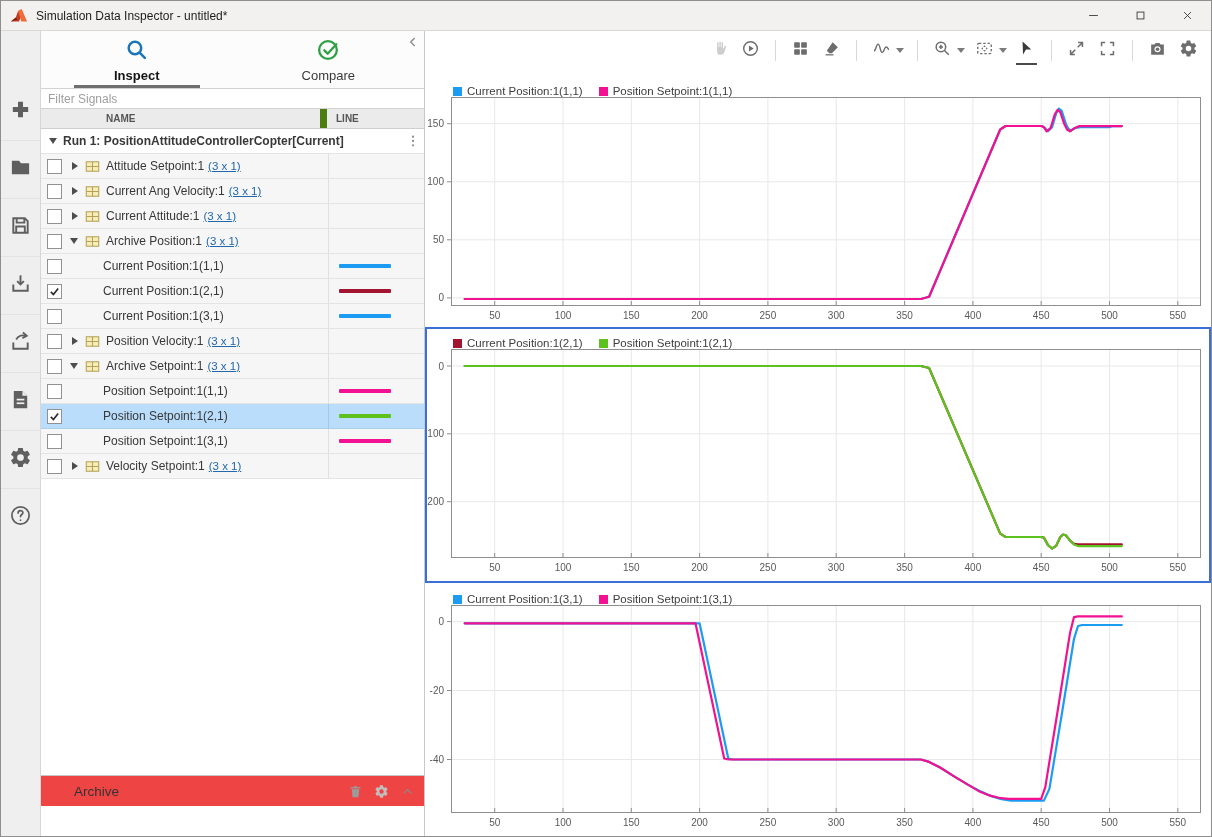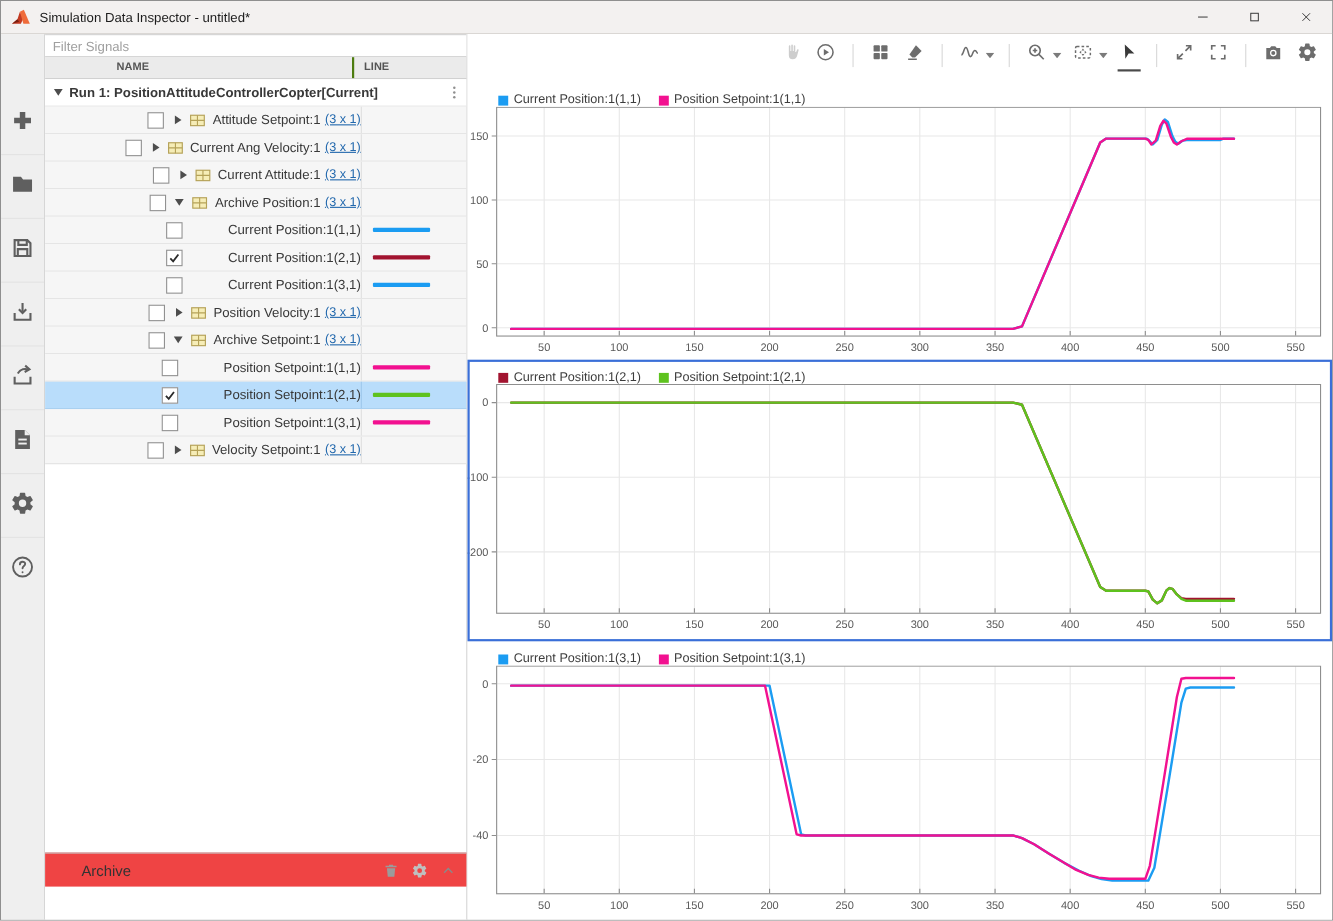--- a/index.html
+++ b/index.html
@@ -27,26 +27,26 @@
   .tab-label{font-size:13px;color:#3a3a3a;margin-top:2px;}
   .tab.active .tab-label{font-weight:bold;color:#141414;}
   .tab.active::after{content:"";position:absolute;bottom:0;left:50%;transform:translateX(-50%);width:126px;height:3px;background:#6f6f6f;}
   .collapse{position:absolute;top:3px;right:3px;width:16px;height:16px;}
   .collapse svg{width:16px;height:16px;}
   .filter-row input{width:100%;box-sizing:border-box;height:21px;border:1px solid #d2d2d2;border-left:none;border-right:none;padding:0 7px;font-size:12px;color:#333;outline:none;}
   .filter-row input::placeholder{color:#9f9f9f;}
   .thead{height:19px;background:#ebebeb;border-bottom:1px solid #cfcfcf;display:flex;align-items:stretch;font-size:10px;font-weight:bold;color:#555;}
   .thead .c-check{width:24px;}
   .thead .c-name{flex:1;display:flex;align-items:center;padding-left:5px;margin-left:36px;}
-  .thead .c-line{width:104px;border-left:2px solid #4d7c0f;display:flex;align-items:center;padding-left:9px;box-sizing:border-box;}
+  .thead .c-line{width:104px;border-left:7px solid #4d7c0f;display:flex;align-items:center;padding-left:9px;box-sizing:border-box;}
   
   .row{height:25px;display:flex;align-items:center;background:#f6f6f6;border-bottom:1px solid #e4e4e4;font-size:12px;color:#383838;box-sizing:border-box;cursor:default;}
   .row.run{background:#ffffff;font-weight:bold;}
   .row.selected{background:#b9ddfb;border-bottom-color:#a8cfef;}
-  .row .name{flex:1;display:flex;align-items:center;height:100%;min-width:0;justify-content:flex-end;}
+  .row .name{flex:1;display:flex;align-items:center;height:100%;min-width:0;}
   .row .linecell{width:96px;height:100%;border-left:1px solid #e0e0e0;display:flex;align-items:center;box-sizing:border-box;}
   .row.selected .linecell{border-left-color:#9fc8ec;}
   .swatch{width:52px;height:3.5px;margin-left:10px;border-radius:1px;}
   .cbx{width:13px;height:13px;border:1px solid #919191;background:#fff;margin-left:6px;flex:none;display:flex;box-sizing:content-box;}
   .cbx svg{width:11px;height:11px;margin:auto;}
   .tri{width:0;height:0;flex:none;}
   .tri.col{border-left:6px solid #4d4d4d;border-top:4px solid transparent;border-bottom:4px solid transparent;margin-left:10px;}
   .tri.exp{border-top:6px solid #4d4d4d;border-left:4px solid transparent;border-right:4px solid transparent;margin-left:8px;}
   .mx{width:15px;height:15px;margin-left:7px;flex:none;}
   .mx svg{width:15px;height:15px;display:block;}
@@ -157,20 +157,39 @@
         </div>
         <div class="strip-btn">
           <span><svg viewBox="0 0 24 24" fill="none" stroke="#5f5f5f" stroke-width="1.8">
               <circle cx="12" cy="12" r="9"></circle>
               <path d="M9.5 9.5c0-3.4 5-3.2 5-.4 0 1.8-2.5 2-2.5 4" stroke-linecap="round"></path>
               <circle cx="12" cy="16.9" r="0.9" fill="#5f5f5f" stroke="none"></circle>
             </svg></span>
         </div>
       </div>
     <div class="panel">
+      <div class="tabs">
+        <div class="tab active">
+          <span><svg viewBox="0 0 24 24" fill="none" stroke="#1b75bb" stroke-width="2.4">
+                <circle cx="10.5" cy="10.5" r="6"></circle>
+                <path d="M15 15l5 5" stroke-linecap="round"></path>
+              </svg></span>
+          <span class="tab-label">Inspect</span>
+        </div>
+        <div class="tab">
+          <span><svg viewBox="0 0 24 24" fill="none" stroke="#2ea043" stroke-width="2.2">
+                <circle cx="11.5" cy="12.5" r="8.5"></circle>
+                <path d="M8 12.8l3.2 3.2L19.5 7" stroke-linecap="round" stroke-linejoin="round"></path>
+              </svg></span>
+          <span class="tab-label">Compare</span>
+        </div>
+        <span class="collapse"><svg viewBox="0 0 24 24" fill="none" stroke="#8a8a8a" stroke-width="2">
+              <path d="M14.5 6l-6 6 6 6"></path>
+            </svg></span>
+      </div>
       <div class="filter-row">
         <input type="text" placeholder="Filter Signals" style="">
       </div>
       <div class="thead">
         <span class="c-check"></span>
         <span class="c-name">NAME</span>
         <span class="c-line">LINE</span>
       </div>
       <div class="tree" id="tree">
           <div class="row run">

